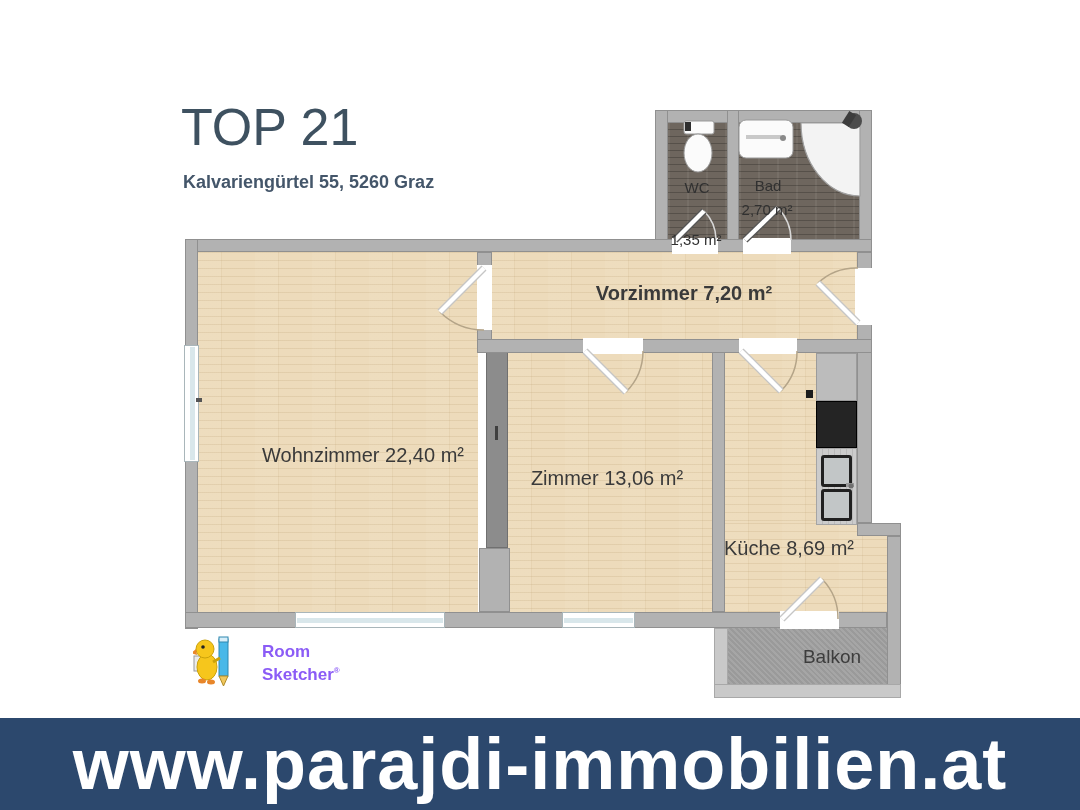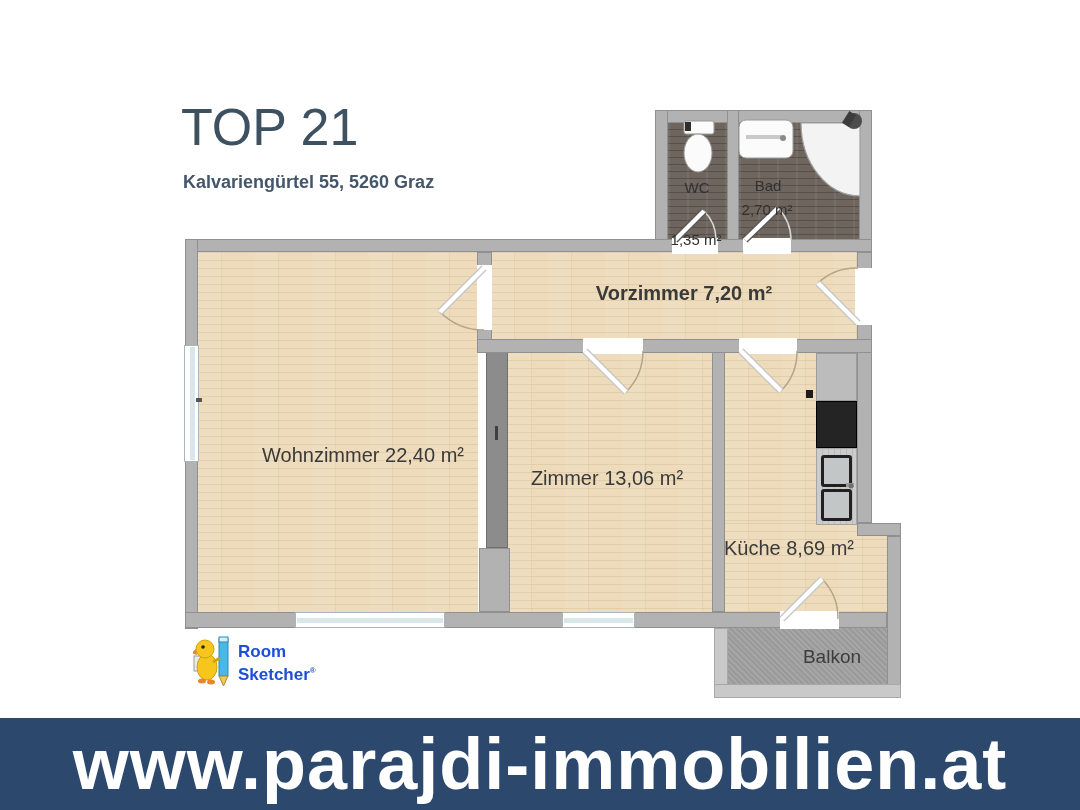--- a/index.html
+++ b/index.html
@@ -40,21 +40,21 @@
   .rlabel{position:absolute;z-index:7;transform:translate(-50%,-50%);font-size:20px;
           color:#3a3a3a;white-space:nowrap;}
   .slabel{position:absolute;z-index:7;transform:translate(-50%,-50%);font-size:15px;
           color:#313131;white-space:nowrap;text-align:right;}
   .blabel{position:absolute;z-index:7;transform:translate(-50%,-50%);font-size:19px;
           color:#3d3d3d;white-space:nowrap;margin-left:26px;}
   
   .overlay{position:absolute;left:0;top:0;z-index:6;pointer-events:none;}
   
   .logo{position:absolute;left:193px;top:636px;z-index:7;display:flex;align-items:flex-start;}
-  .logo-text{margin-left:3px;font-size:17px;line-height:19px;font-weight:600;color:#1d4ed8;padding-top:6px;}
+  .logo-text{margin-left:27px;font-size:17px;line-height:19px;font-weight:600;color:#8b5cf6;padding-top:6px;}
   .logo-text sup{font-size:8px;}
   
   .banner{position:absolute;left:0;top:718px;width:1080px;height:92px;background:#2c486d;
           z-index:9;display:flex;align-items:center;justify-content:center;}
   .banner-text{color:#ffffff;font-size:72px;font-weight:700;letter-spacing:1px;white-space:nowrap;}
 </style>
 </head>
 <body>
 
 <div class="title">TOP 21</div>

